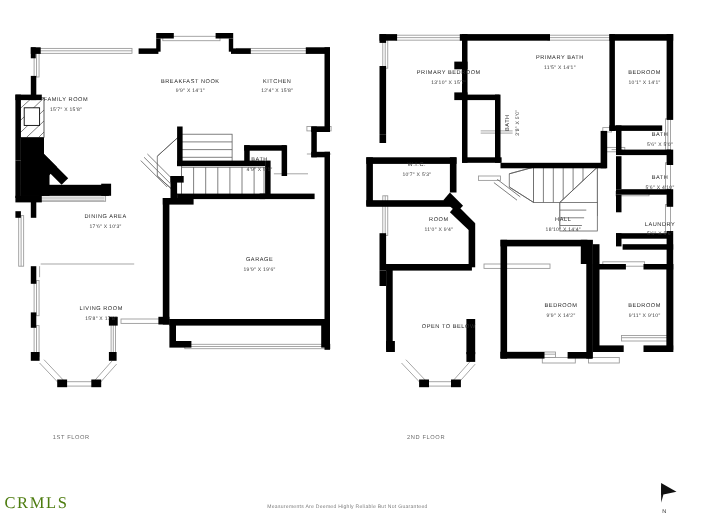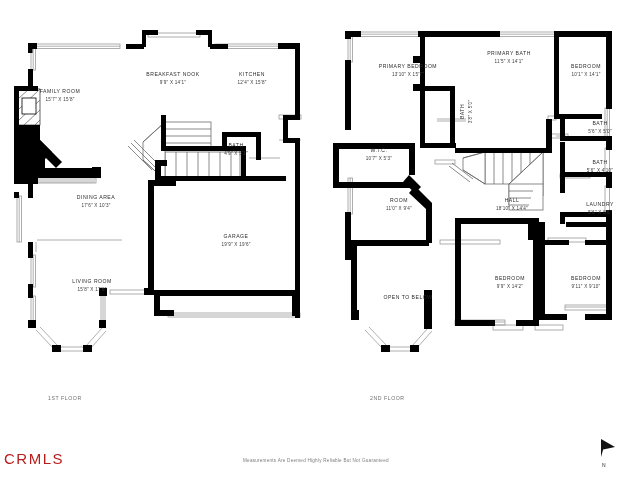--- a/index.html
+++ b/index.html
@@ -15,21 +15,21 @@
     color:#6f6f6f;text-transform:uppercase;white-space:nowrap;
   }
   #floor1-label{left:48px;top:395px;}
   #floor2-label{left:370px;top:395px;}
   #disclaimer{
     position:absolute;left:243px;top:458px;font-size:4.6px;
     letter-spacing:.25px;color:#7d7d7d;white-space:nowrap;
   }
   #watermark{
     position:absolute;left:4px;top:450px;font-size:15px;
-    letter-spacing:1.5px;color:#b91c1c;font-family:Liberation Sans, sans-serif;
+    letter-spacing:1.5px;color:#4d7c0f;font-family:Liberation Serif, serif;
     white-space:nowrap;
   }
   #north{position:absolute;left:595px;top:437px;width:24px;height:36px;}
   #north .nlabel{
     position:absolute;left:7px;top:25px;font-size:5px;color:#2a2a2a;
   }
   .rm{
     position:absolute;text-align:center;white-space:nowrap;
     line-height:1.55;
   }

